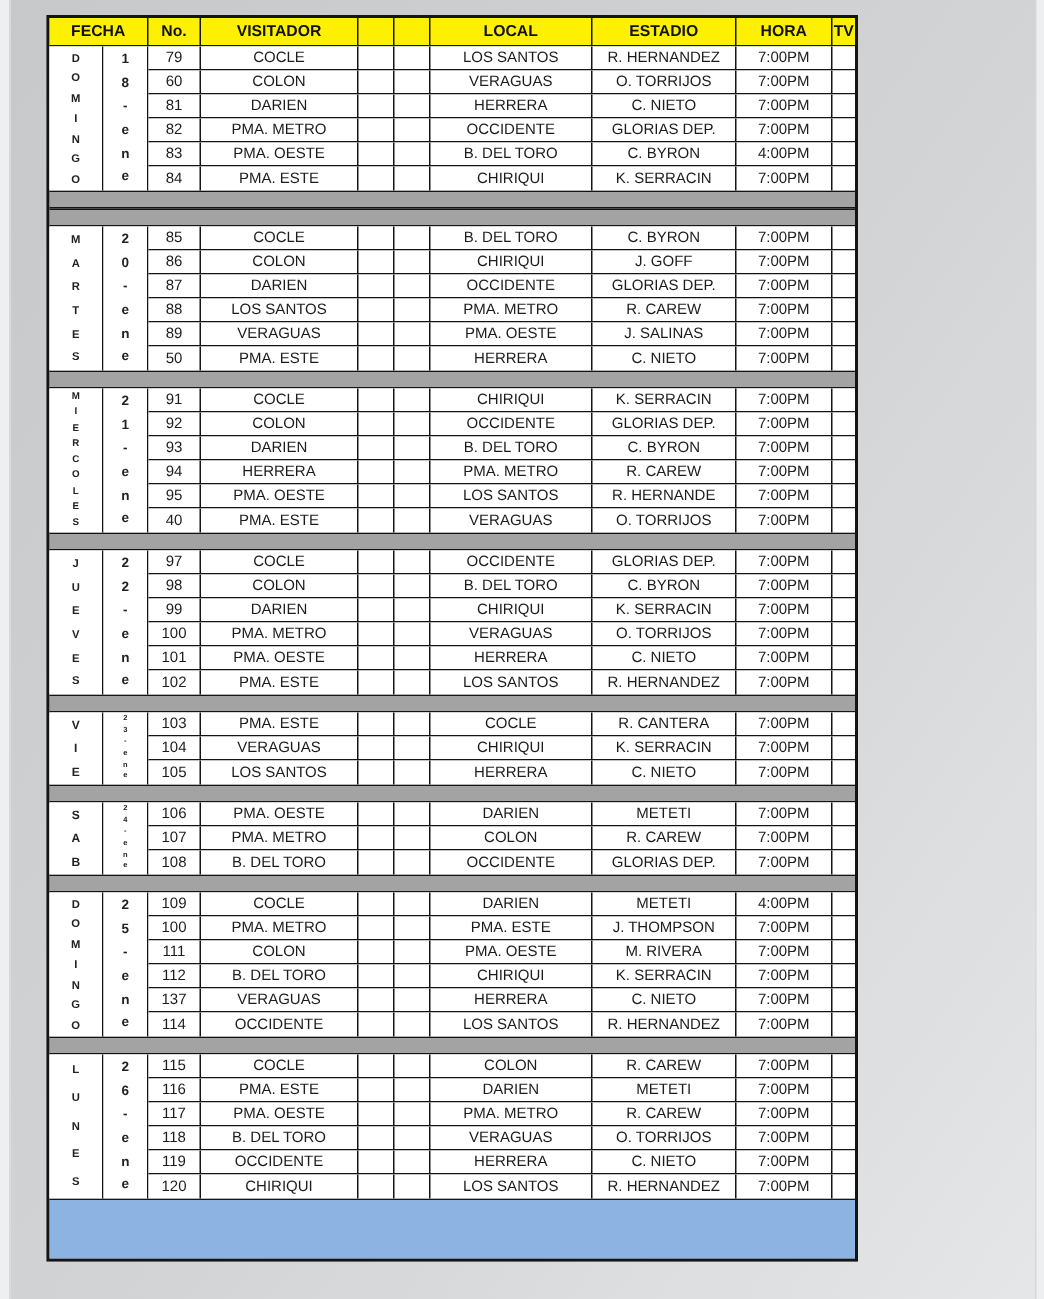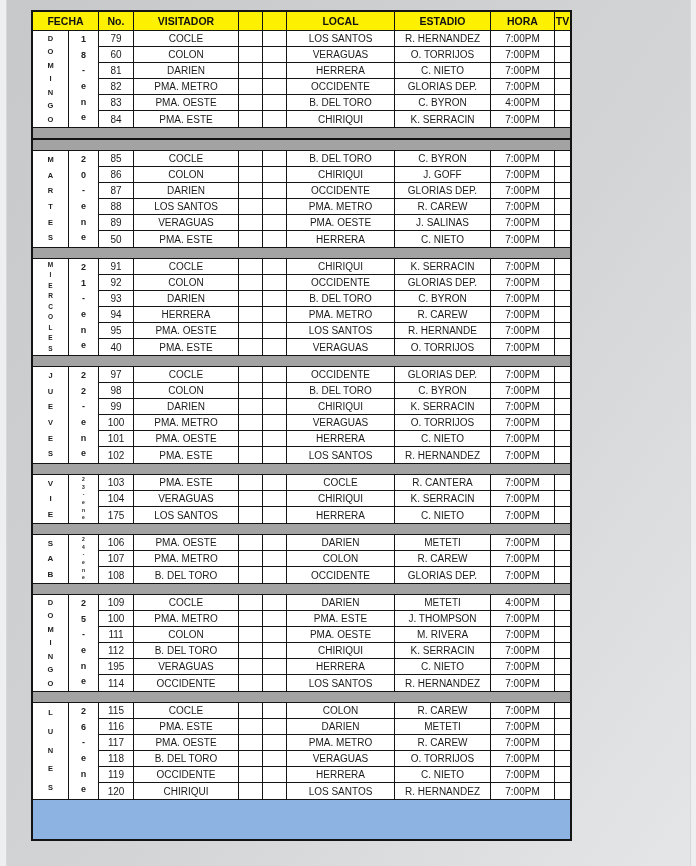--- a/index.html
+++ b/index.html
@@ -427,21 +427,21 @@
               <div class="cell c-no">104</div>
               <div class="cell c-vis">VERAGUAS</div>
               <div class="cell c-b1"></div>
               <div class="cell c-b2"></div>
               <div class="cell c-local">CHIRIQUI</div>
               <div class="cell c-est">K. SERRACIN</div>
               <div class="cell c-hora">7:00PM</div>
               <div class="cell c-tv"></div>
             </div>
             <div class="game-row">
-              <div class="cell c-no">175</div>
+              <div class="cell c-no">105</div>
               <div class="cell c-vis">LOS SANTOS</div>
               <div class="cell c-b1"></div>
               <div class="cell c-b2"></div>
               <div class="cell c-local">HERRERA</div>
               <div class="cell c-est">C. NIETO</div>
               <div class="cell c-hora">7:00PM</div>
               <div class="cell c-tv"></div>
             </div>
           </div>
         </div>
@@ -547,21 +547,21 @@
               <div class="cell c-no">112</div>
               <div class="cell c-vis">B. DEL TORO</div>
               <div class="cell c-b1"></div>
               <div class="cell c-b2"></div>
               <div class="cell c-local">CHIRIQUI</div>
               <div class="cell c-est">K. SERRACIN</div>
               <div class="cell c-hora">7:00PM</div>
               <div class="cell c-tv"></div>
             </div>
             <div class="game-row">
-              <div class="cell c-no">195</div>
+              <div class="cell c-no">137</div>
               <div class="cell c-vis">VERAGUAS</div>
               <div class="cell c-b1"></div>
               <div class="cell c-b2"></div>
               <div class="cell c-local">HERRERA</div>
               <div class="cell c-est">C. NIETO</div>
               <div class="cell c-hora">7:00PM</div>
               <div class="cell c-tv"></div>
             </div>
             <div class="game-row">
               <div class="cell c-no">114</div>

